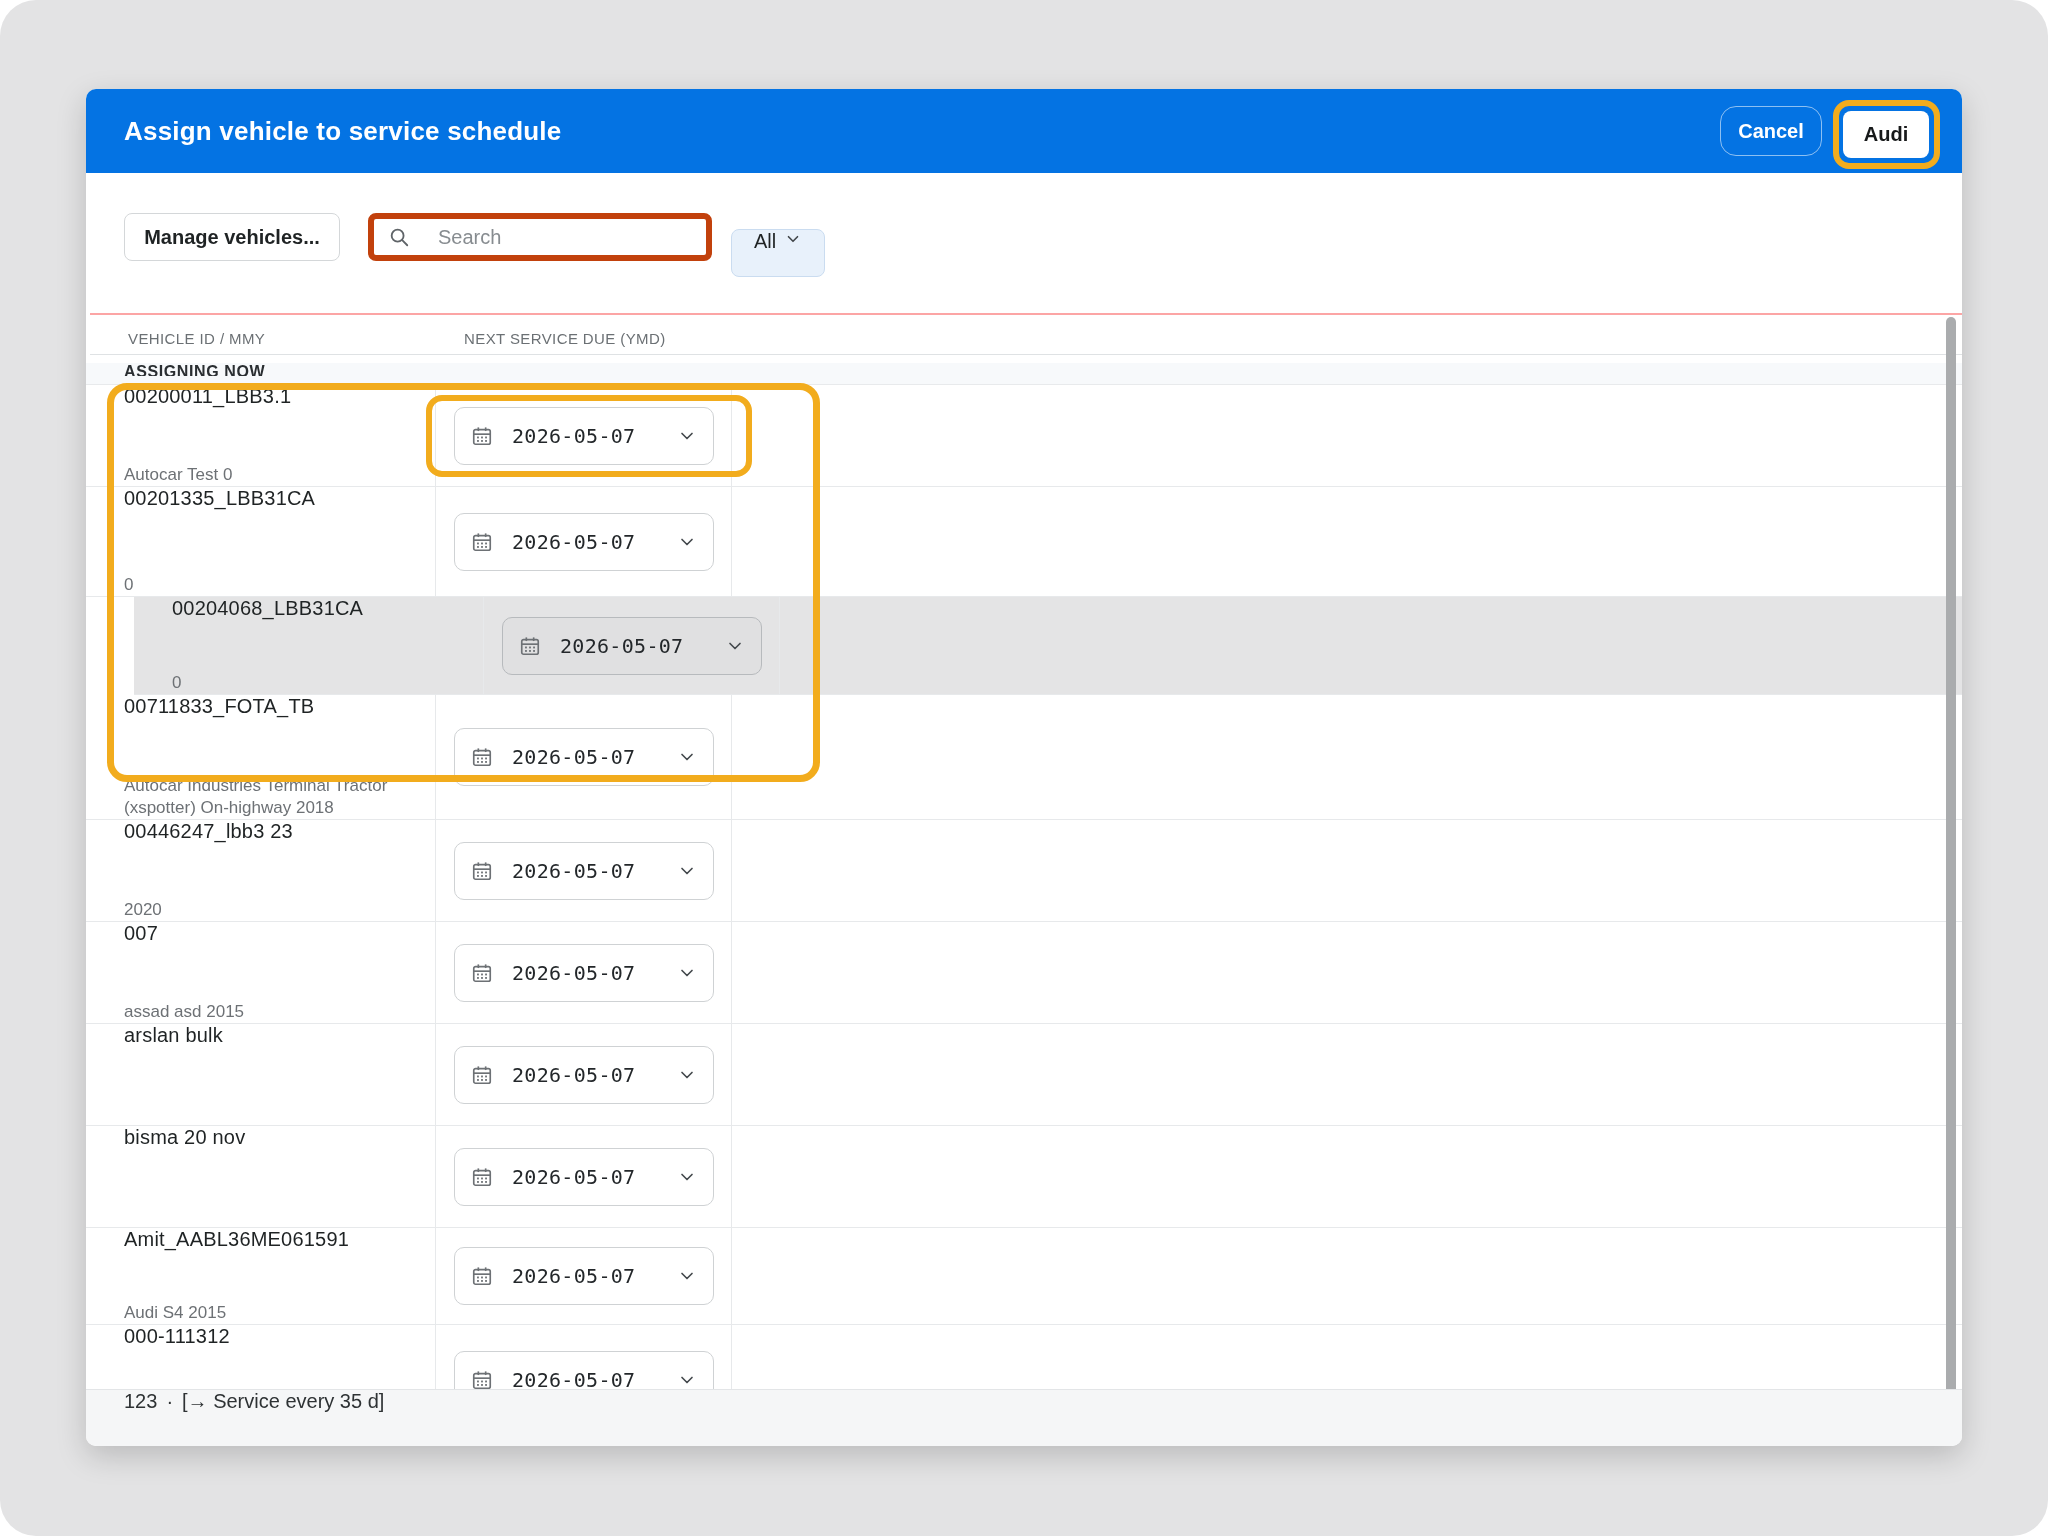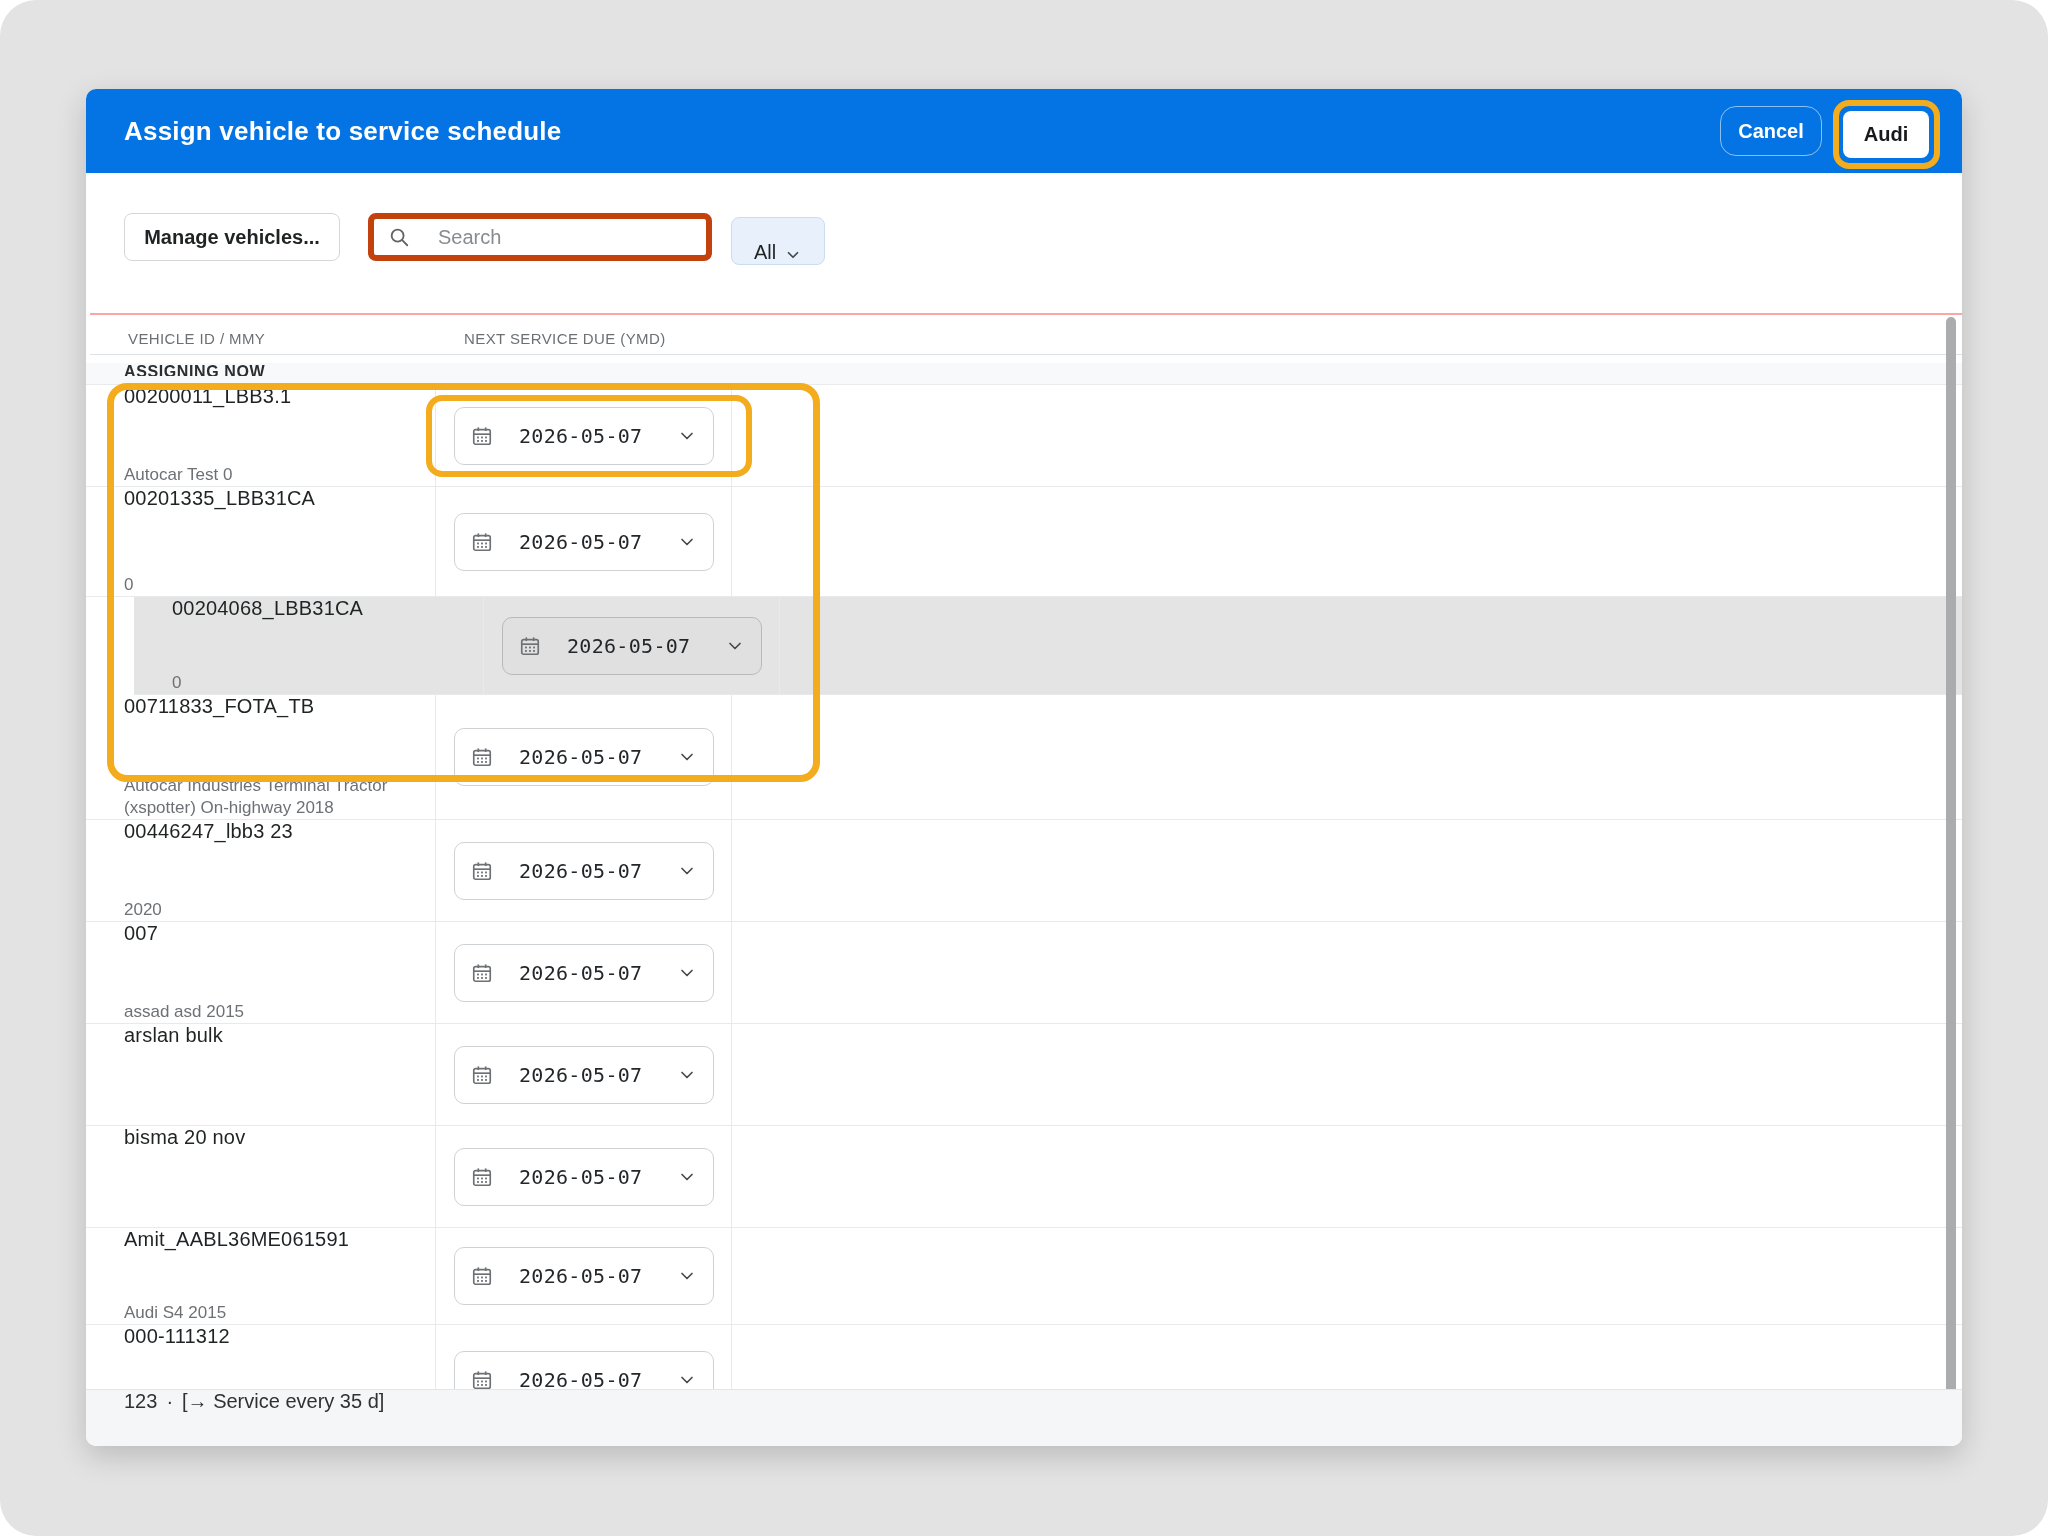--- a/index.html
+++ b/index.html
@@ -24,22 +24,22 @@
 
   
   .btn-manage { position:absolute; left:38px; top:124px; width:216px; height:48px; background:#ffffff;
                 border:1px solid #d4d7d9; border-radius:8px; font-size:20px; font-weight:700; color:#1f2324;
                 cursor:pointer; font-family:inherit; }
   .search { position:absolute; left:282px; top:124px; width:344px; height:48px; border:6px solid #c2410c;
             border-radius:8px; display:flex; align-items:center; padding:0 14px; gap:28px; background:#fff; }
   .search input { border:none; outline:none; font-size:20px; color:#1f2324; width:100%;
                   font-family:inherit; background:transparent; }
   .search input::placeholder { color:#878c90; }
-  .filter { position:absolute; left:645px; top:128px; width:94px; height:48px; background:#e8f1fb;
-            border:1px solid #cadcf0; border-radius:8px; display:flex; align-items:flex-end; justify-content:center;
+  .filter { position:absolute; left:645px; top:140px; width:94px; height:48px; background:#e8f1fb;
+            border:1px solid #cadcf0; border-radius:8px; display:flex; align-items:flex-start; justify-content:center;
             gap:8px; font-size:20px; color:#1f2324; cursor:pointer; }
 
   
   .thead { position:absolute; left:4px; top:224px; width:100%; height:42px; background:#fff;
            border-top:2px solid #fca5a5; border-bottom:1px solid #dfe2e4; z-index:2; }
   .thead .th { position:absolute; top:0; line-height:48px; font-size:15px; color:#6b7074; font-weight:500;
                letter-spacing:.4px; }
   .th1 { left:38px; } .th2 { left:374px; }
 
   
@@ -52,21 +52,21 @@
   .tbody { position:absolute; left:0; top:296px; width:100%; height:1061px; overflow:hidden; }
   .row { position:relative; display:flex; border-bottom:1px solid #e7e9eb; background:#fff; }
   .row.gray { background:#e4e4e5;margin-left:48px; }
   .c1 { width:350px; border-right:1px solid #e7e9eb; padding:0 24px 0 38px;
         display:flex; flex-direction:column; justify-content:space-between; }
   .c2 { width:296px; border-right:1px solid #e7e9eb; display:flex; align-items:center; padding-left:18px; }
   .c3 { flex:1; }
   .vid  { font-size:20px; color:#1f2324; letter-spacing:.2px; }
   .vmmy { font-size:17px; color:#6d7175; margin-top:5px; line-height:1.3; max-width:285px; }
   .picker { width:260px; height:58px; border:1px solid #cfd2d4; border-radius:10px; background:#fff;
-            display:flex; align-items:center; padding:0 16px; gap:26px; cursor:pointer; }
+            display:flex; align-items:center; padding:0 16px; gap:19px; cursor:pointer; }
   .row.gray .picker { background:#e0e0e1; border-color:#b7babd; }
   .picker .date { font-family:"DejaVu Sans Mono", monospace; font-size:20px; color:#23272a; letter-spacing:.3px; }
   .picker .chev { margin-left:auto; display:flex; }
 
   
   .ring-big    { position:absolute; left:21px;  top:294px; width:713px; height:399px; border:7px solid #F2AC1D;
                  border-radius:20px; pointer-events:none; z-index:12; }
   .ring-picker { position:absolute; left:340px; top:306px; width:326px; height:82px; border:6px solid #F2AC1D;
                  border-radius:16px; pointer-events:none; z-index:12; }
 

